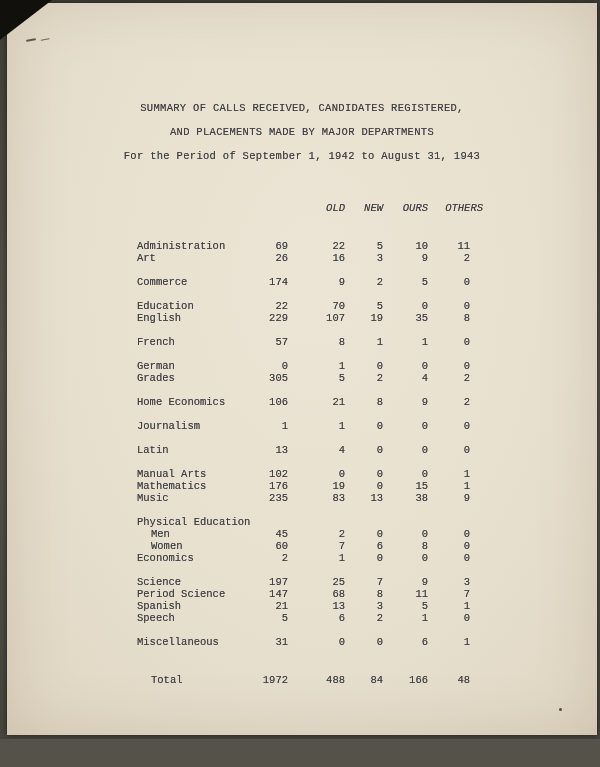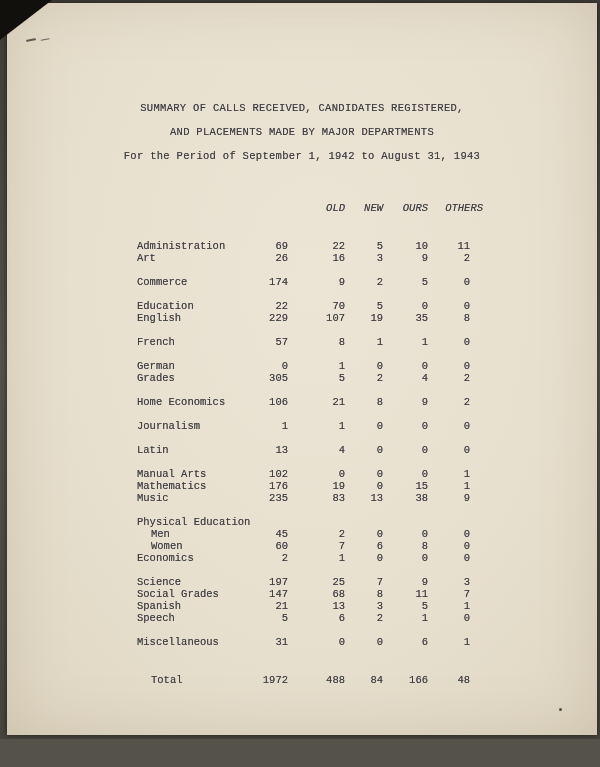--- a/index.html
+++ b/index.html
@@ -265,21 +265,21 @@
           <div class="group">
             <div class="row">
               <div class="cell label">Science</div>
               <div class="cell num col-calls">197</div>
               <div class="cell num col-old">25</div>
               <div class="cell num col-new">7</div>
               <div class="cell num col-ours">9</div>
               <div class="cell num col-others">3</div>
             </div>
             <div class="row">
-              <div class="cell label">Social Grades</div>
+              <div class="cell label">Period Science</div>
               <div class="cell num col-calls">147</div>
               <div class="cell num col-old">68</div>
               <div class="cell num col-new">8</div>
               <div class="cell num col-ours">11</div>
               <div class="cell num col-others">7</div>
             </div>
             <div class="row">
               <div class="cell label">Spanish</div>
               <div class="cell num col-calls">21</div>
               <div class="cell num col-old">13</div>

